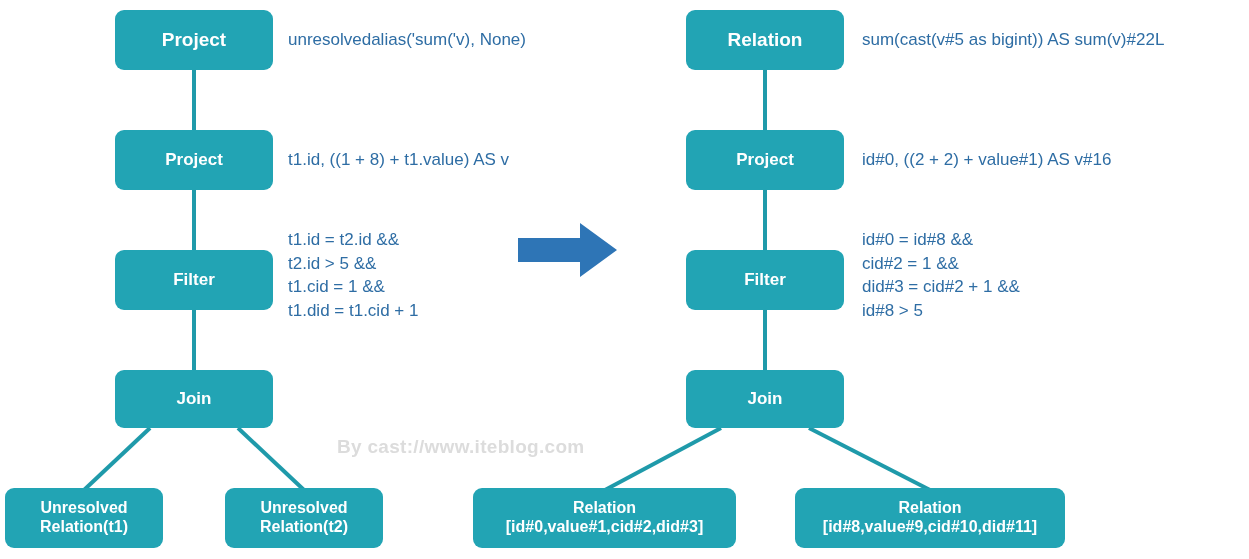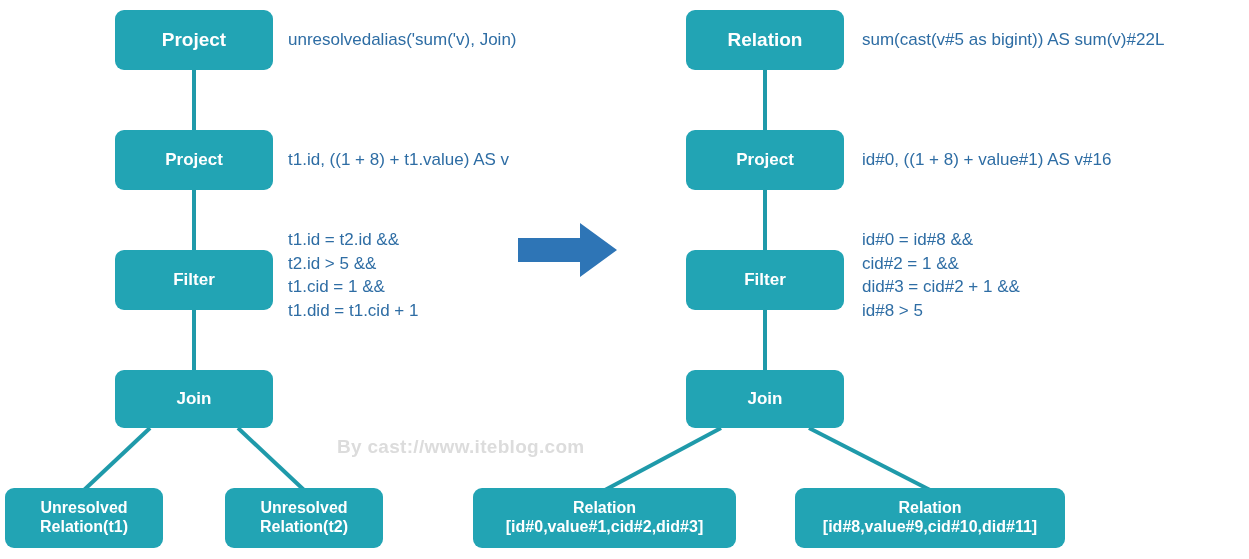--- a/index.html
+++ b/index.html
@@ -82,21 +82,21 @@
     <line x1="765" y1="70" x2="765" y2="130" stroke="#1F9AAA" stroke-width="4"></line>
     <line x1="765" y1="190" x2="765" y2="250" stroke="#1F9AAA" stroke-width="4"></line>
     <line x1="765" y1="310" x2="765" y2="370" stroke="#1F9AAA" stroke-width="4"></line>
     <line x1="721" y1="428" x2="605" y2="490" stroke="#1F9AAA" stroke-width="4"></line>
     <line x1="809" y1="428" x2="930" y2="490" stroke="#1F9AAA" stroke-width="4"></line>
   </svg>
 
   <div class="node" style="left:115px; top:10px; width:158px; height:60px; font-size:19px;">
     <span class="node-label">Project</span>
   </div>
-  <div class="annot" style="left:288px; top:28px;">unresolvedalias('sum('v), Join)</div>
+  <div class="annot" style="left:288px; top:28px;">unresolvedalias('sum('v), None)</div>
 
   <div class="node" style="left:115px; top:130px; width:158px; height:60px; font-size:17px;">
     <span class="node-label">Project</span>
   </div>
   <div class="annot" style="left:288px; top:148px;">t1.id, ((1 + 8) + t1.value) AS v</div>
 
   <div class="node" style="left:115px; top:250px; width:158px; height:60px; font-size:17px;">
     <span class="node-label">Filter</span>
   </div>
   <div class="annot" style="left:288px; top:228px;">t1.id = t2.id &amp;&amp;
@@ -125,21 +125,21 @@
   <div class="watermark" style="left:337px; top:436px;">By cast://www.iteblog.com</div>
 
   <div class="node" style="left:686px; top:10px; width:158px; height:60px; font-size:19px;">
     <span class="node-label">Relation</span>
   </div>
   <div class="annot" style="left:862px; top:28px;">sum(cast(v#5 as bigint)) AS sum(v)#22L</div>
 
   <div class="node" style="left:686px; top:130px; width:158px; height:60px; font-size:17px;">
     <span class="node-label">Project</span>
   </div>
-  <div class="annot" style="left:862px; top:148px;">id#0, ((1 + 8) + value#1) AS v#16</div>
+  <div class="annot" style="left:862px; top:148px;">id#0, ((2 + 2) + value#1) AS v#16</div>
 
   <div class="node" style="left:686px; top:250px; width:158px; height:60px; font-size:17px;">
     <span class="node-label">Filter</span>
   </div>
   <div class="annot" style="left:862px; top:228px;">id#0 = id#8 &amp;&amp;
 cid#2 = 1 &amp;&amp;
 did#3 = cid#2 + 1 &amp;&amp;
 id#8 &gt; 5</div>
 
   <div class="node" style="left:686px; top:370px; width:158px; height:58px; font-size:17px;">

